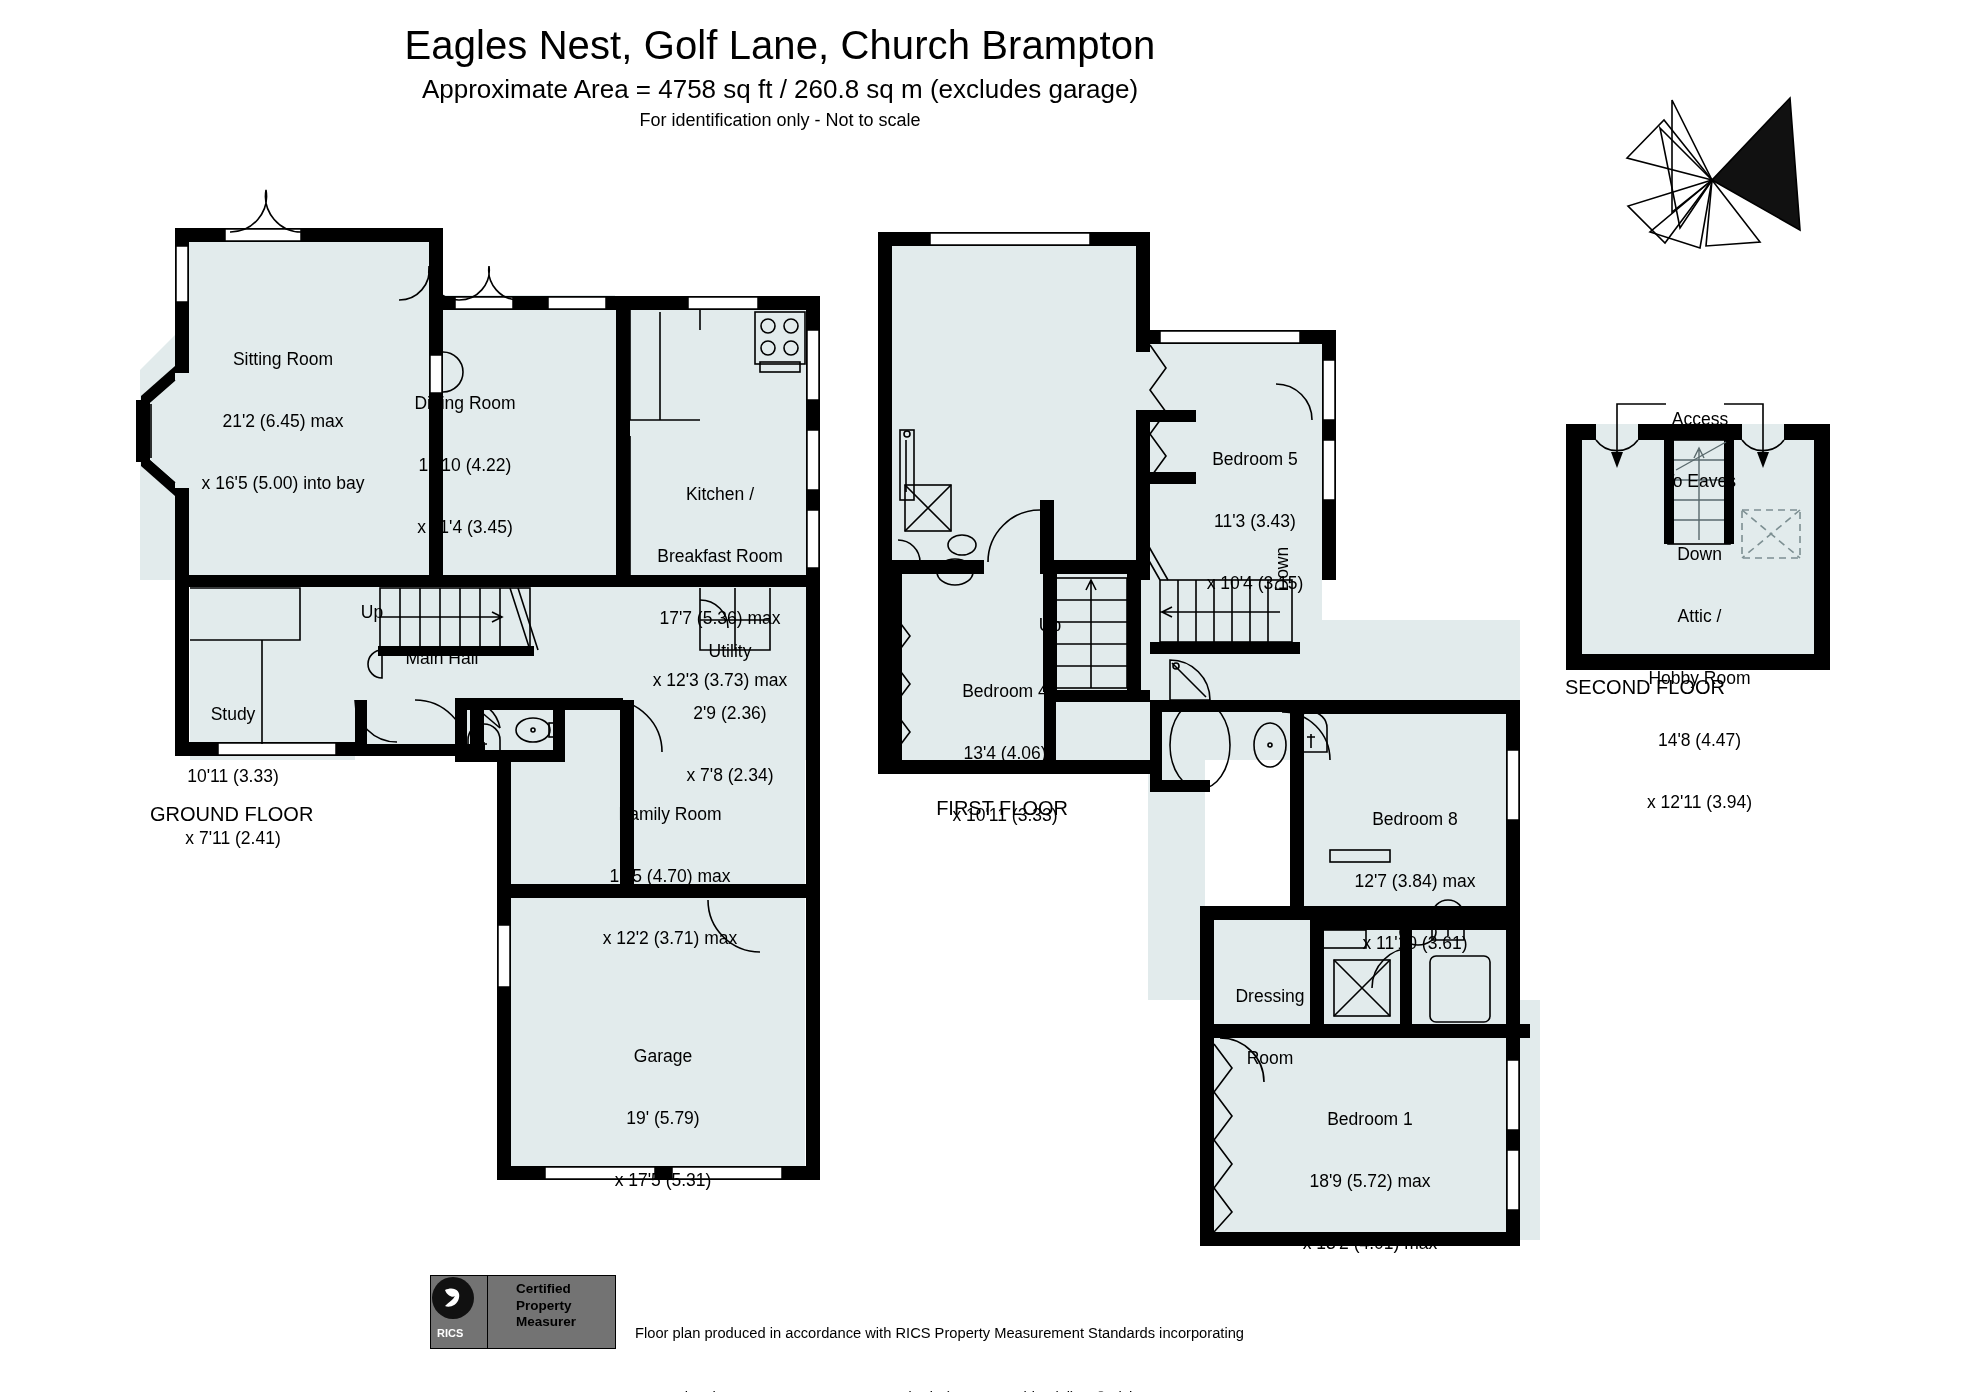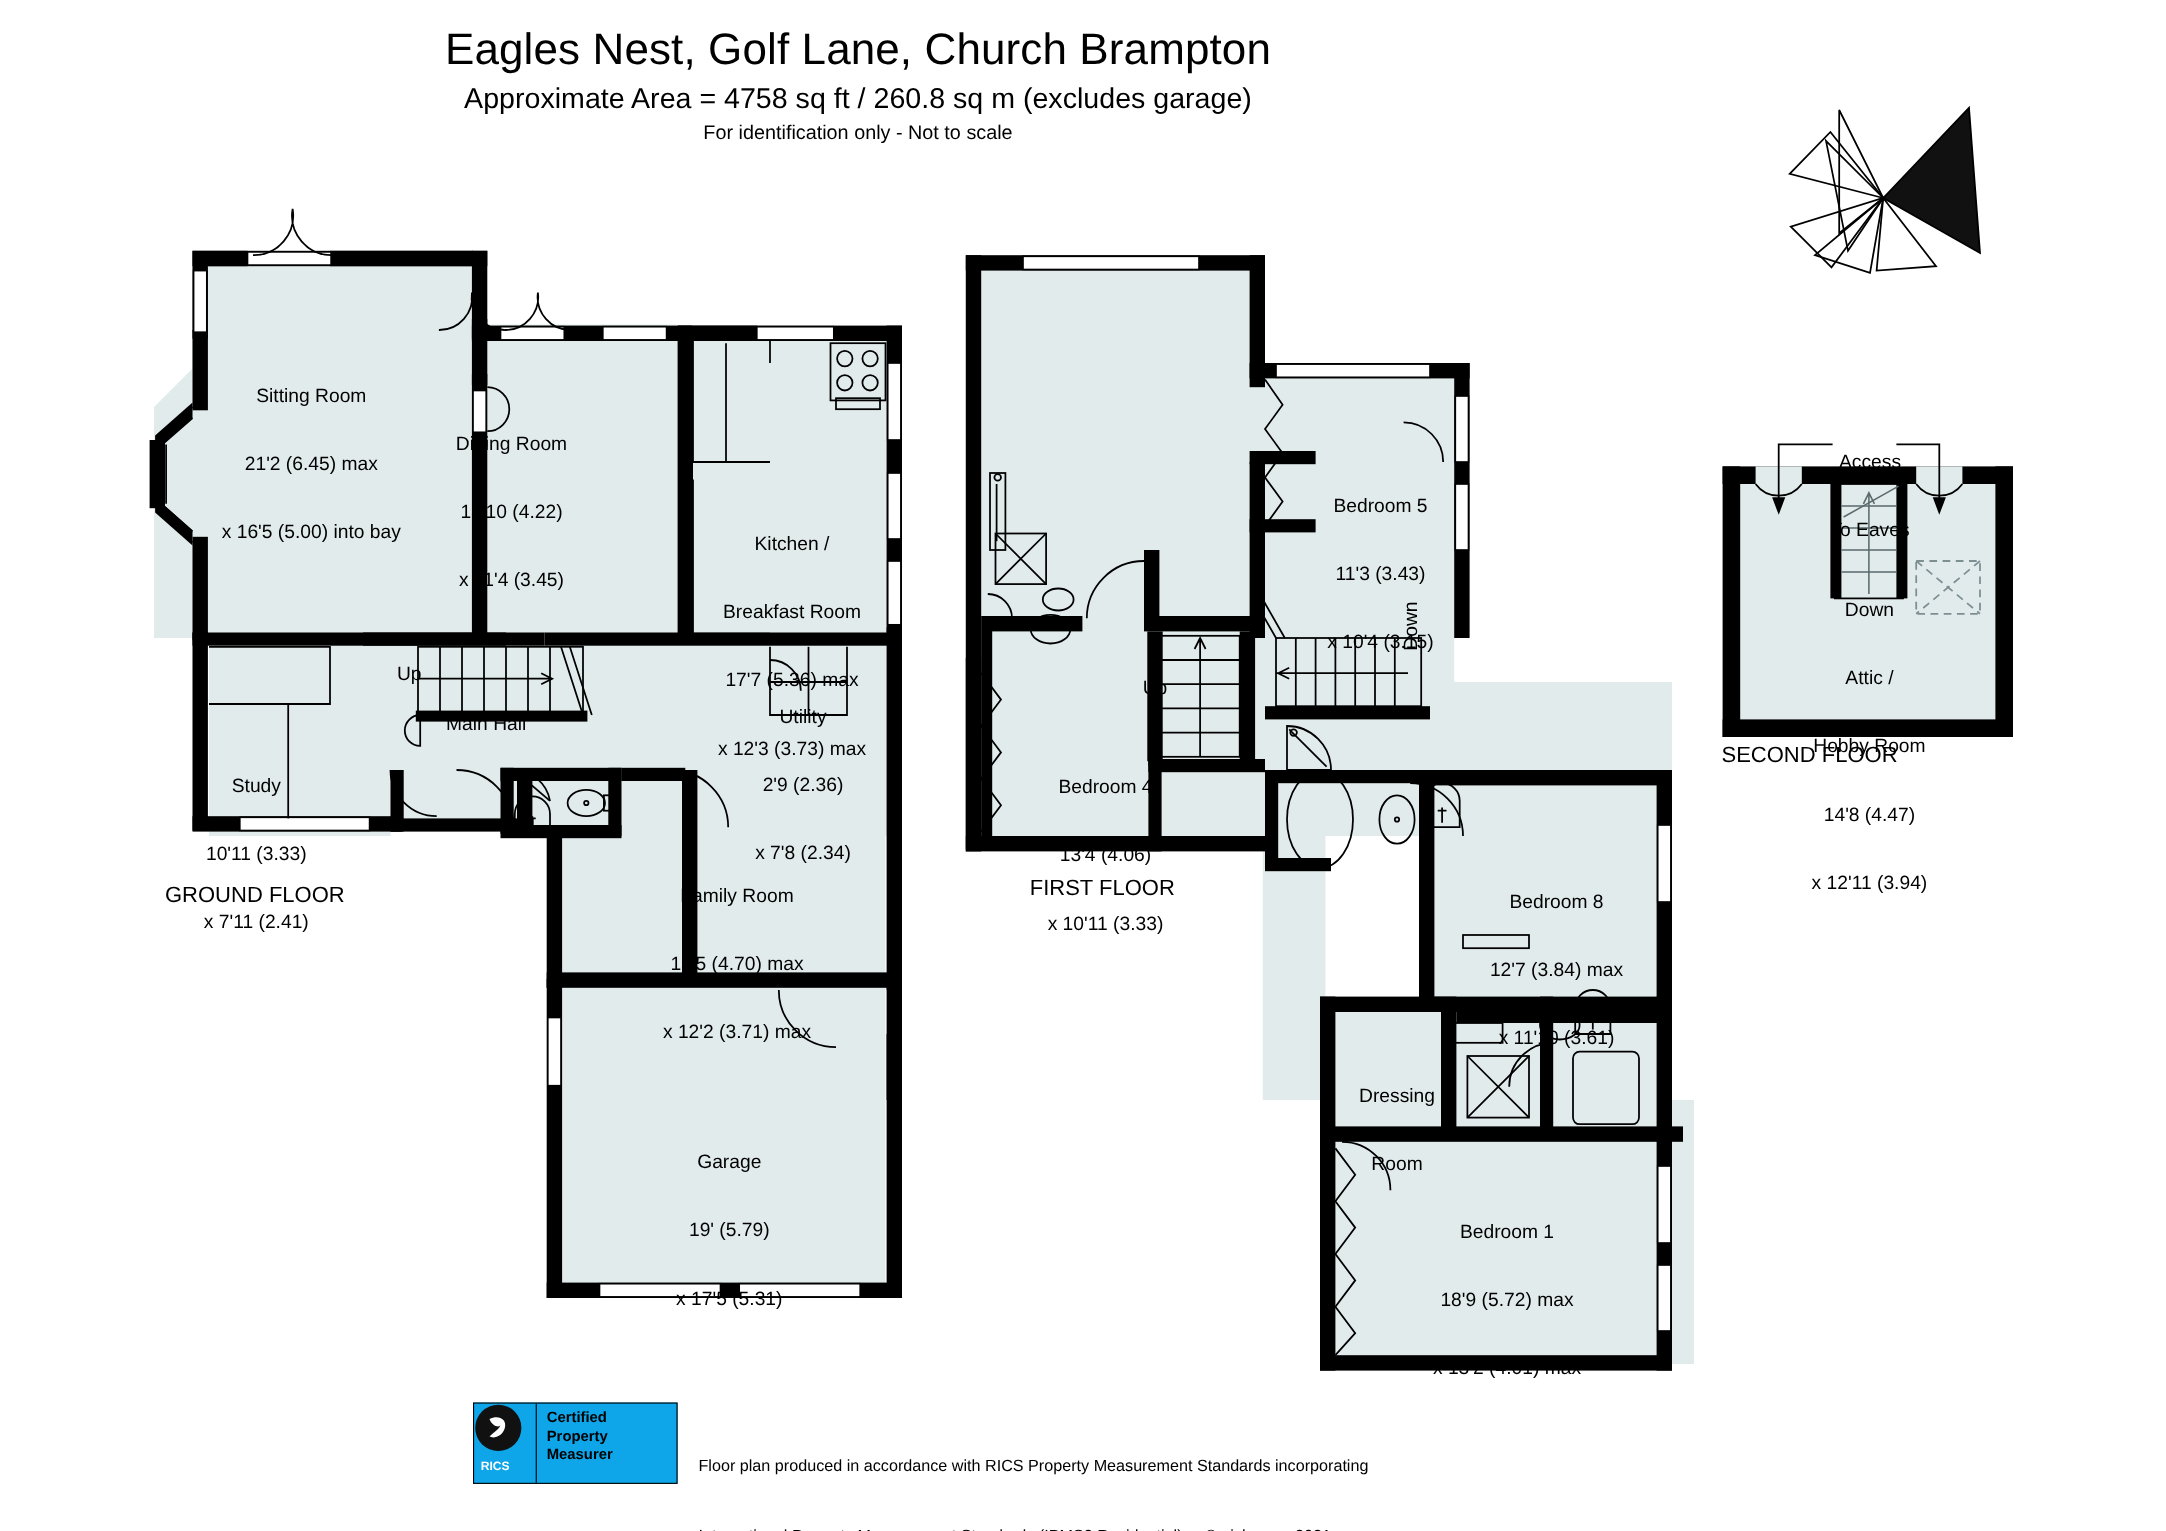--- a/index.html
+++ b/index.html
@@ -11,21 +11,21 @@
   .sub2{font-size:18px;}
   .room{font-size:17.5px;}
   .floorlbl{font-size:20px;font-weight:400;}
   svg{position:absolute;left:0;top:0;}
   .wall{fill:#000;}
   .floorfill{fill:#e2ebec;}
   .thin{fill:none;stroke:#000;stroke-width:1.6;}
   .thing{fill:none;stroke:#5a6a6d;stroke-width:1.4;}
   .win{fill:#fff;stroke:#000;stroke-width:1.5;}
   .dash{fill:none;stroke:#7d8f92;stroke-width:1.6;stroke-dasharray:7 5;}
-  .ricsbox{position:absolute;border:1.6px solid #000;display:flex;align-items:stretch;background:#0ea5e9;}
+  .ricsbox{position:absolute;border:1.6px solid #000;display:flex;align-items:stretch;background:#737373;gap:19px;}
   .ricsleft{width:56px;display:flex;align-items:center;justify-content:center;border-right:1.6px solid #000;}
   .ricsright{padding:5px 9px 5px 9px;font-size:13.5px;line-height:1.24;font-weight:bold;text-align:left;}
   .footer{position:absolute;font-size:14.7px;line-height:1.45;text-align:left;white-space:pre;}
 </style>
 </head>
 <body>
 
 <div id="plan">
 
   <div class="txt ttl" style="left:0;top:22px;width:1560px;">Eagles Nest, Golf Lane, Church Brampton</div>
@@ -375,21 +375,21 @@
     <div>11'3 (3.43)</div>
     <div>x 10'4 (3.15)</div>
   </div>
 
   <div class="txt room" style="left:1030px;top:615px;width:40px;">Up</div>
 
   <div class="txt room" style="left:1262px;top:560px;width:40px;transform:rotate(-90deg);transform-origin:center;">
     <span>Down</span>
   </div>
 
-  <div class="txt room" style="left:905px;top:664px;width:200px;">
+  <div class="txt room" style="left:905px;top:640px;width:200px;">
     <div>Bedroom 4</div>
     <div>13'4 (4.06)</div>
     <div>x 10'11 (3.33)</div>
   </div>
 
   <div class="txt floorlbl" style="left:878px;top:797px;width:190px;text-align:right;">FIRST FLOOR</div>
 
   <div class="txt room" style="left:1300px;top:768px;width:230px;">
     <div>Bedroom 8</div>
     <div>12'7 (3.84) max</div>

